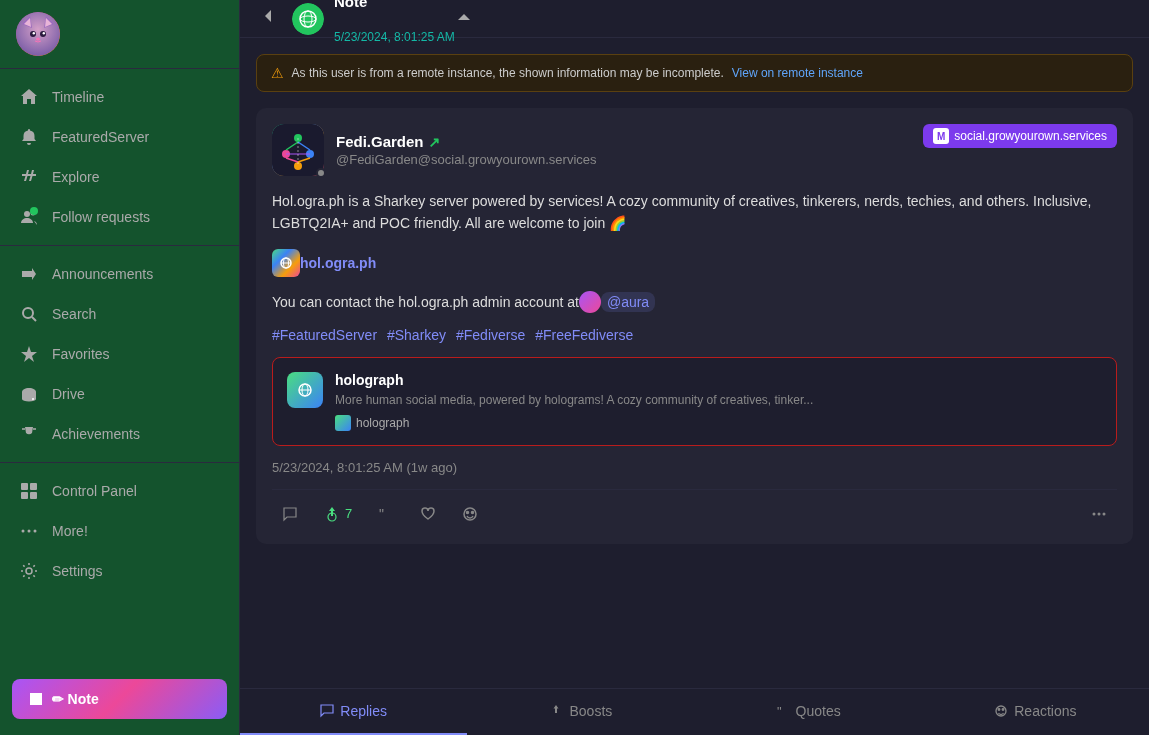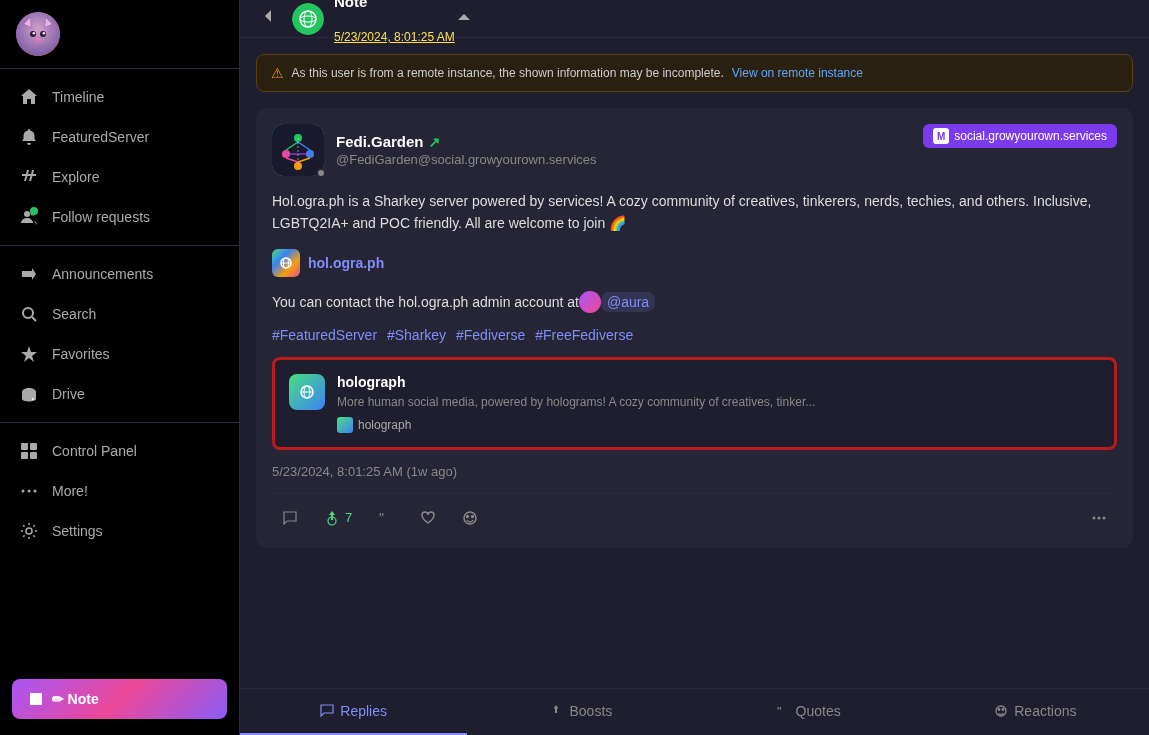--- a/index.html
+++ b/index.html
@@ -9,21 +9,21 @@
       color: #ccc;
       display: flex;
       width: 1149px;
       height: 735px;
       overflow: hidden;
     }
 
     
     .sidebar {
       width: 240px;
-      background: #000000;
+      background: #14532d;
       display: flex;
       flex-direction: column;
       height: 100%;
       border-right: 1px solid #2a2a3e;
       flex-shrink: 0;
     }
     .sidebar-header {
       padding: 12px 16px;
       display: flex;
       align-items: center;
@@ -123,23 +123,22 @@
       align-items: center;
       gap: 10px;
     }
     .topbar-title {
       font-size: 15px;
       font-weight: 600;
       color: #fff;
     }
     .topbar-date {
       font-size: 12px;
-      color: #fde047;
+      color: #14b8a6;
       margin-top: 20px;
-      text-decoration: underline;
     }
     .back-btn {
       background: none;
       border: none;
       color: #aaa;
       cursor: pointer;
       font-size: 18px;
       padding: 4px;
     }
     .collapse-btn {
@@ -266,21 +265,21 @@
       line-height: 1.6;
       color: #ddd;
       margin-bottom: 14px;
     }
     .post-content p {
       margin-bottom: 8px;
     }
 
     
     .link-preview {
-      border: 3px solid #b91c1c;
+      border: 1px solid #b91c1c;
       border-radius: 8px;
       padding: 14px;
       margin-bottom: 14px;
       display: flex;
       align-items: flex-start;
       gap: 12px;
       background: #1e1e2e;
     }
     .link-preview-icon-box {
       width: 36px;
@@ -376,21 +375,21 @@
     }
 
     
     .content-area::-webkit-scrollbar { width: 4px; }
     .content-area::-webkit-scrollbar-thumb { background: #3a3a5a; border-radius: 2px; }
 
     
     .hologram-link {
       display: flex;
       align-items: center;
-      gap: 8px;
+      gap: 0;
       color: #818cf8;
       font-size: 14px;
       font-weight: 600;
       margin-bottom: 14px;
       cursor: pointer;
     }
     .hologram-link-icon {
       width: 28px;
       height: 28px;
       background: linear-gradient(135deg, #4ade80, #3b82f6, #f59e0b, #ec4899);
@@ -531,20 +530,29 @@
       <span class="nav-icon">
         <svg width="18" height="18" viewBox="0 0 18 18" fill="currentColor">
             <ellipse cx="9" cy="14" rx="7" ry="2.5"></ellipse>
             <path d="M2 14V7c0-2 3-4 7-4s7 2 7 4v7"></path>
             <circle cx="13" cy="14" r="1" fill="#fff"></circle>
           </svg>
       </span>
       <span>Drive</span>
     </div>
 
+    <div class="nav-item">
+      <span class="nav-icon">
+        <svg width="18" height="18" viewBox="0 0 18 18" fill="currentColor">
+            <path d="M5 2h8l-1 6a4 4 0 01-6 0L5 2zM9 14v3M6 17h6"></path>
+            <path d="M2 4h3M16 4h-3" stroke="currentColor" stroke-width="1.5" fill="none"></path>
+          </svg>
+      </span>
+      <span>Achievements</span>
+    </div>
 
     <hr class="nav-divider">
 
     <div class="nav-item">
       <span class="nav-icon">
         <svg width="18" height="18" viewBox="0 0 18 18" fill="currentColor">
             <rect x="1" y="1" width="7" height="7" rx="1"></rect>
             <rect x="10" y="1" width="7" height="7" rx="1"></rect>
             <rect x="1" y="10" width="7" height="7" rx="1"></rect>
             <rect x="10" y="10" width="7" height="7" rx="1"></rect>

